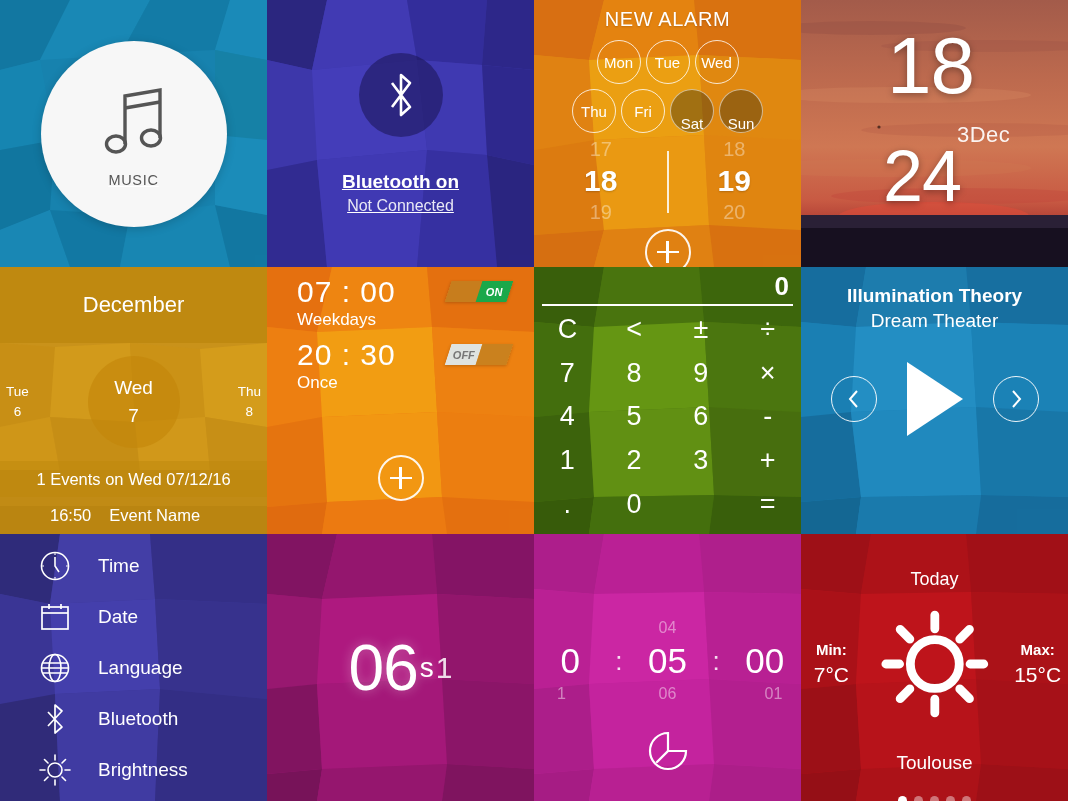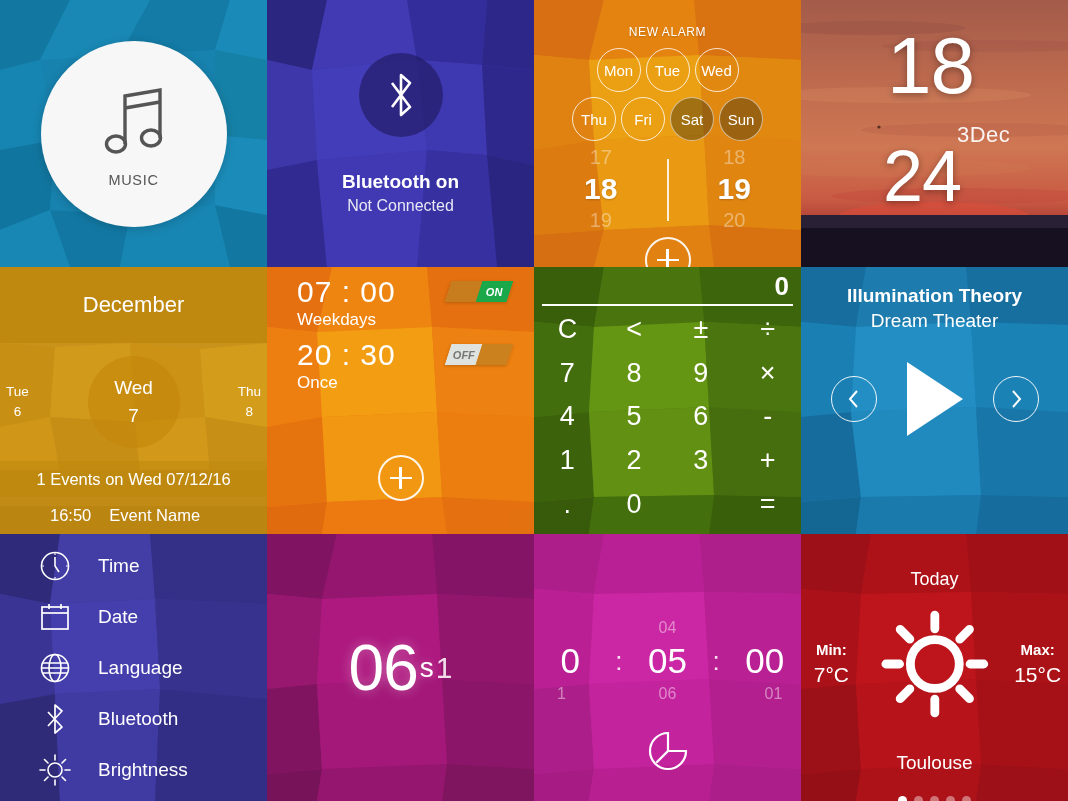--- a/index.html
+++ b/index.html
@@ -10,21 +10,21 @@
   }
   .grid{
     width:1068px;height:801px;
     display:grid;
     grid-template-columns:267px 267px 267px 267px;
     grid-template-rows:267px 267px 267px;
   }
   .tile{position:relative;overflow:hidden;color:#fff;}
   .poly{position:absolute;inset:0;width:100%;height:100%;display:block;}
   .content{position:relative;z-index:3;width:100%;height:100%;}
-  .center{display:flex;flex-direction:column;align-items:center;justify-content:center;}
+  .center{display:flex;flex-direction:column;align-items:center;justify-content:center;text-decoration:underline;}
 
   
   .t-music{background:#1782ae;}
   .music-circle{
     width:186px;height:186px;border-radius:50%;
     background:#f7f7f7;
     display:flex;flex-direction:column;align-items:center;justify-content:center;
     box-shadow:0 2px 10px rgba(0,0,0,.18);
   }
   .music-note{margin-top:6px;}
@@ -39,32 +39,32 @@
     background:rgba(26,20,82,.55);
     display:flex;align-items:center;justify-content:center;
     margin-bottom:34px;
   }
   .bt-title{font-size:19px;font-weight:bold;}
   .bt-sub{font-size:16px;margin-top:4px;color:#e8e8f5;}
 
   
   .t-alarm-new{background:#e08712;}
   .na-title{
-    text-align:center;font-size:12px;padding-top:25px;letter-spacing:.6px;
+    text-align:center;font-size:20px;padding-top:8px;letter-spacing:.6px;
     text-shadow:0 1px 2px rgba(0,0,0,.18);
   }
   .na-days{display:flex;justify-content:center;gap:5px;margin-top:9px;}
   .na-days.row2{margin-top:5px;}
   .day{
     width:42px;height:42px;border-radius:50%;
     border:1.6px solid rgba(255,255,255,.8);
     display:flex;align-items:center;justify-content:center;
     font-size:15px;color:#fff;
   }
-  .day.off{background:rgba(70,55,20,.45);border-color:rgba(255,255,255,.55);}
+  .day.off{background:rgba(70,55,20,.45);border-color:rgba(255,255,255,.55);align-items:flex-end;}
   .na-picker{
     position:relative;display:flex;justify-content:space-around;
     margin-top:6px;height:84px;
   }
   .na-col{display:flex;flex-direction:column;align-items:center;justify-content:center;width:90px;}
   .na-dim{font-size:20px;color:rgba(255,255,255,.38);line-height:1.35;}
   .na-cur{font-size:30px;font-weight:bold;line-height:1.2;text-shadow:0 1px 2px rgba(0,0,0,.2);}
   .na-sep{
     position:absolute;left:50%;top:12px;width:2px;height:62px;
     background:rgba(255,255,255,.85);transform:translateX(-50%);

